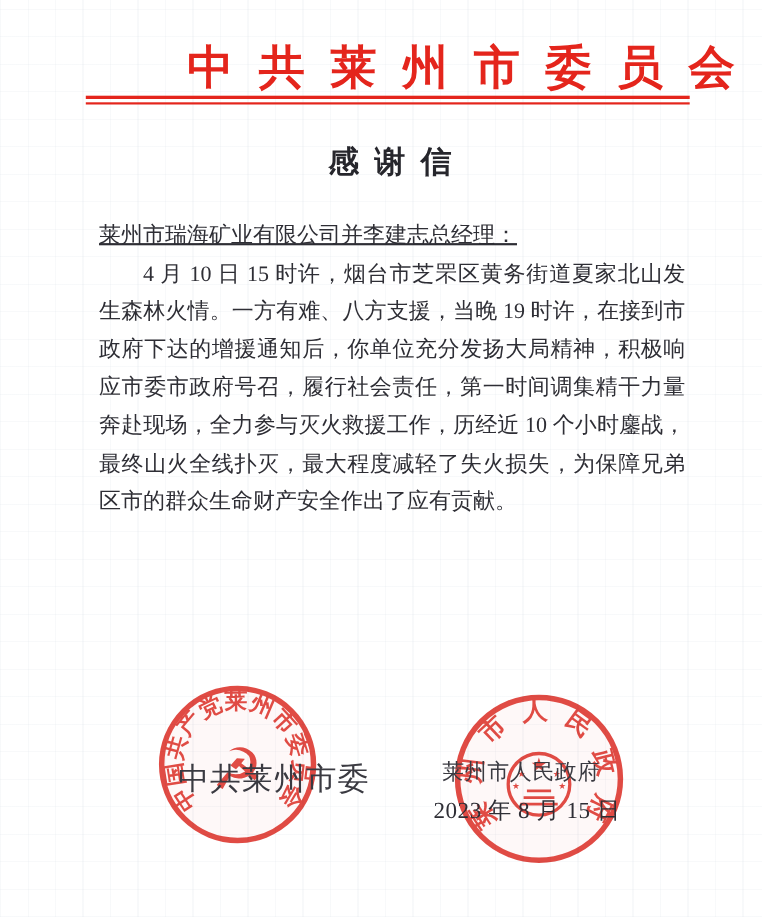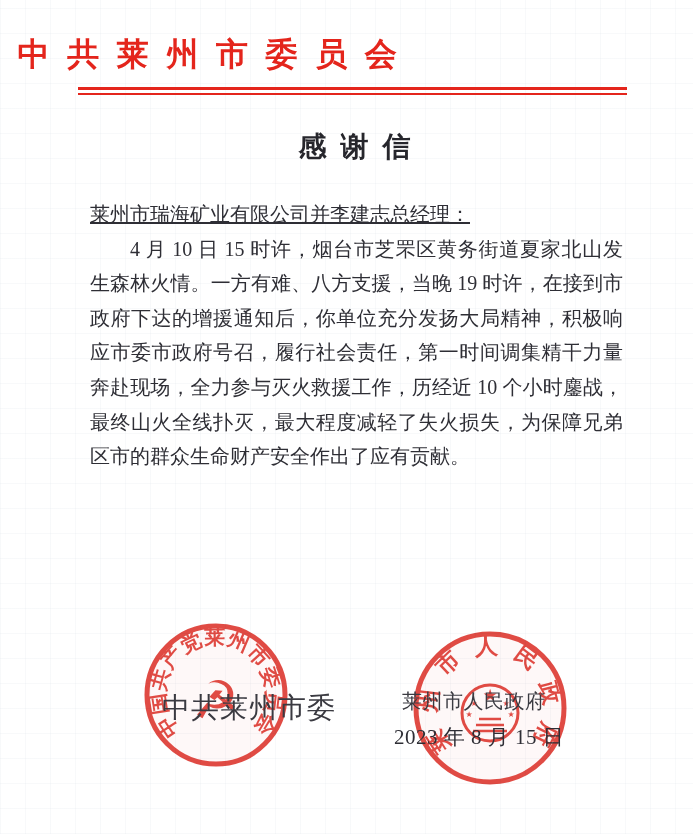--- a/index.html
+++ b/index.html
@@ -10,22 +10,22 @@
   }
   .page {
     position:absolute; left:0; top:0; width:693px; height:834px;
     background:
       repeating-linear-gradient(0deg, rgba(210,218,226,0.16) 0 1px, transparent 1px 25px),
       repeating-linear-gradient(90deg, rgba(210,218,226,0.16) 0 1px, transparent 1px 25px),
       #ffffff;
   }
   .letterhead {
     position:absolute; top:33px; left:0; width:691px;
-    text-align:left; color:#e4251c;
-    font-size:32px; font-weight:bold;
+    text-align:right; color:#e4251c;
+    font-size:42px; font-weight:bold;
     letter-spacing:0.55em; text-indent:0.55em;
     white-space:nowrap;
   }
   .rule-thick {
     position:absolute; top:87px; left:78px; width:549px; height:3px;
     background:#e4251c;
   }
   .rule-thin {
     position:absolute; top:93px; left:78px; width:549px; height:2px;
     background:#e4251c;

